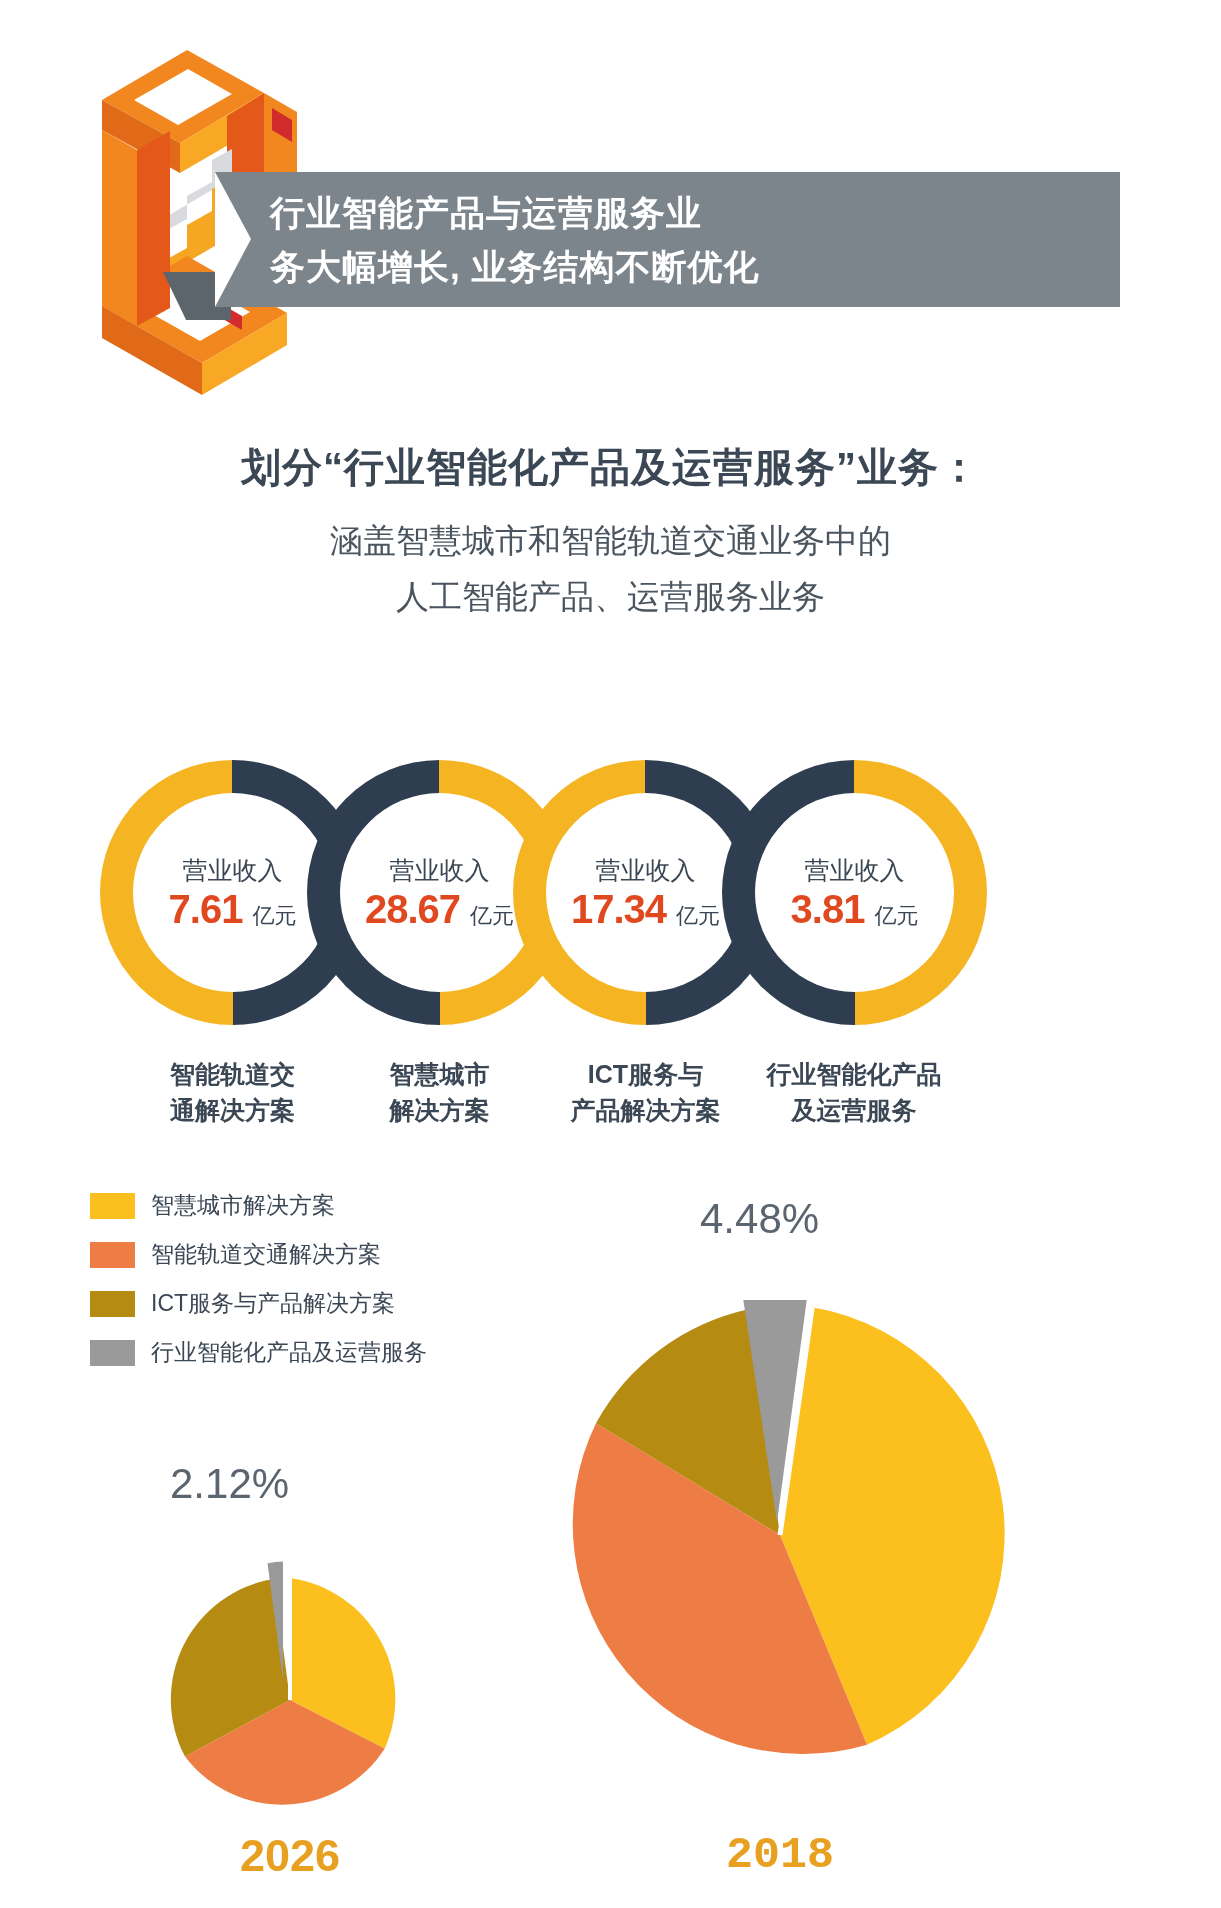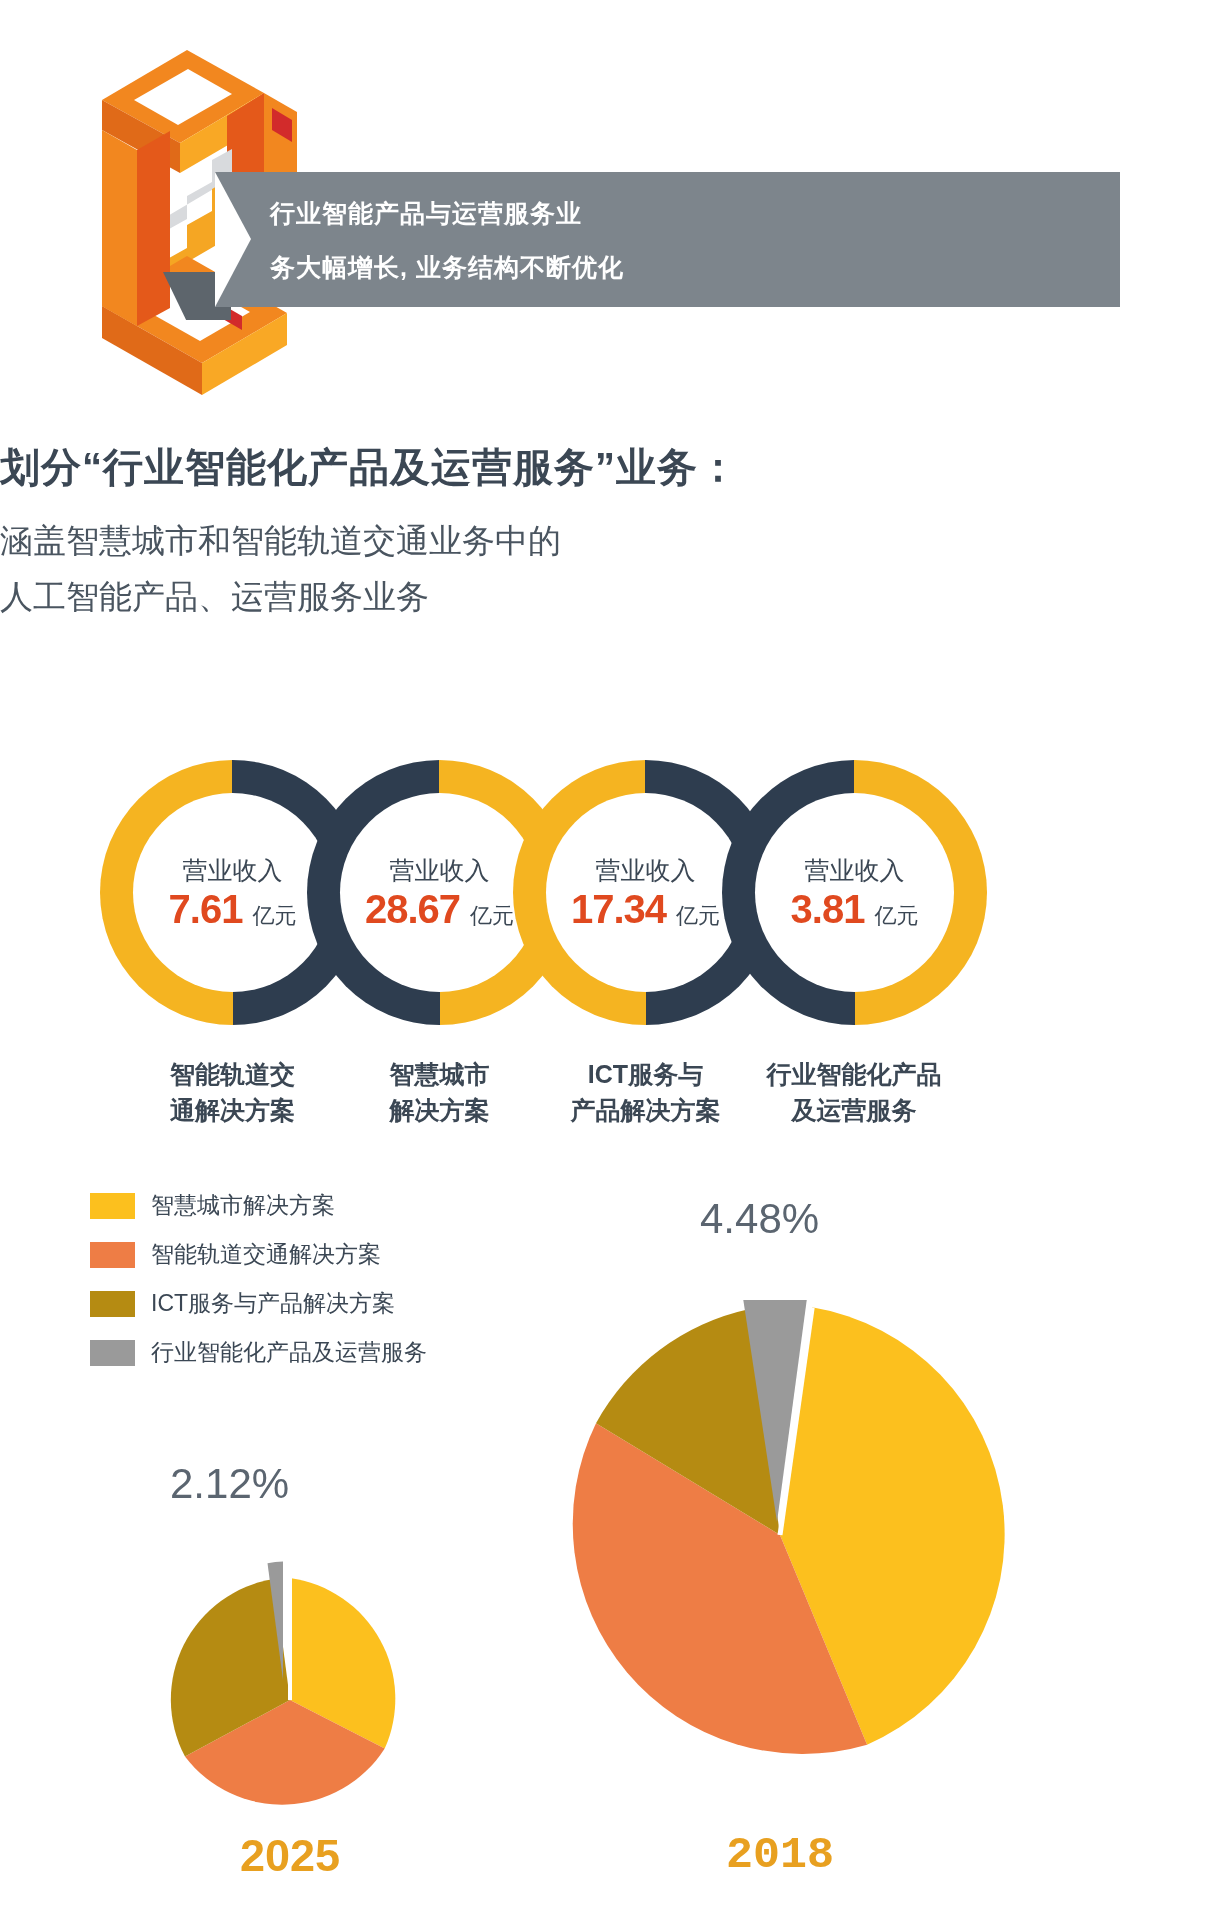--- a/index.html
+++ b/index.html
@@ -18,31 +18,31 @@
     position:absolute;left:0;top:0;width:905px;height:135px;
     background:#7d858c;
   }
   .ribbon-notch{
     position:absolute;left:0;top:0;width:0;height:0;
     border-top:67px solid transparent;border-bottom:68px solid transparent;
     border-left:36px solid #ffffff;
   }
   .ribbon-text{
     position:absolute;left:55px;top:14px;width:830px;
-    color:#ffffff;font-size:25px;font-weight:bold;line-height:54px;
+    color:#ffffff;font-size:35px;font-weight:bold;line-height:54px;
     letter-spacing:1px;
   }
   .ribbon-tail{
     position:absolute;left:-52px;top:100px;width:68px;height:48px;
     background:#5d656c;
     clip-path:polygon(0 0,100% 0,100% 100%,34% 100%);
   }
 
   
-  .intro{position:absolute;left:0;top:440px;width:1221px;}
+  .intro{position:absolute;left:0;top:440px;width:1221px;text-align:center;}
   .intro-title{font-size:40px;font-weight:bold;color:#3b4754;letter-spacing:1px;}
   .intro-sub{font-size:33px;color:#4a5560;line-height:56px;margin-top:18px;}
 
   
   .donuts{position:absolute;left:0;top:740px;width:1221px;height:400px;}
   .donut-item{position:absolute;top:20px;width:265px;height:265px;}
   .donut-ring{position:absolute;left:0;top:0;width:265px;height:265px;border-radius:50%;}
   .donut-hole{
     position:absolute;left:33px;top:33px;width:199px;height:199px;border-radius:50%;
     background:#ffffff;
@@ -223,21 +223,21 @@
     <path d="M140 140 L234.7 188.6 A122 122 0 0 1 35.0 196.6 Z" fill="#ee7d45"></path>
 
     <path d="M140 140 L35.0 196.6 A122 122 0 0 1 124.1 19.0 Z" fill="#b58b12"></path>
 
     <path d="M133 120 L117.5 3.2 A118 118 0 0 1 133 1.5 Z" fill="#9a9a9a"></path>
 
     <line x1="140" y1="140" x2="140" y2="18" stroke="#ffffff" stroke-width="4"></line>
   </svg>
 </div>
 <div class="callout" style="left:170px;top:1460px;">2.12%</div>
-<div class="year" style="left:150px;top:1830px;width:280px;">2025</div>
+<div class="year" style="left:150px;top:1830px;width:280px;">2026</div>
 
 <div class="pie-wrap" style="left:545px;top:1300px;width:470px;height:470px;">
   <svg width="470" height="470" viewBox="0 0 470 470">
 
     <path d="M235 235 L267.2 7.3 A230 230 0 0 1 322.1 444.8 Z" fill="#fcc01e"></path>
 
     <path d="M235 235 L322.1 444.8 A230 230 0 0 1 51.0 123.2 Z" fill="#ee7d45"></path>
 
     <path d="M235 235 L51.0 123.2 A230 230 0 0 1 203.5 9.2 Z" fill="#b58b12"></path>
 

